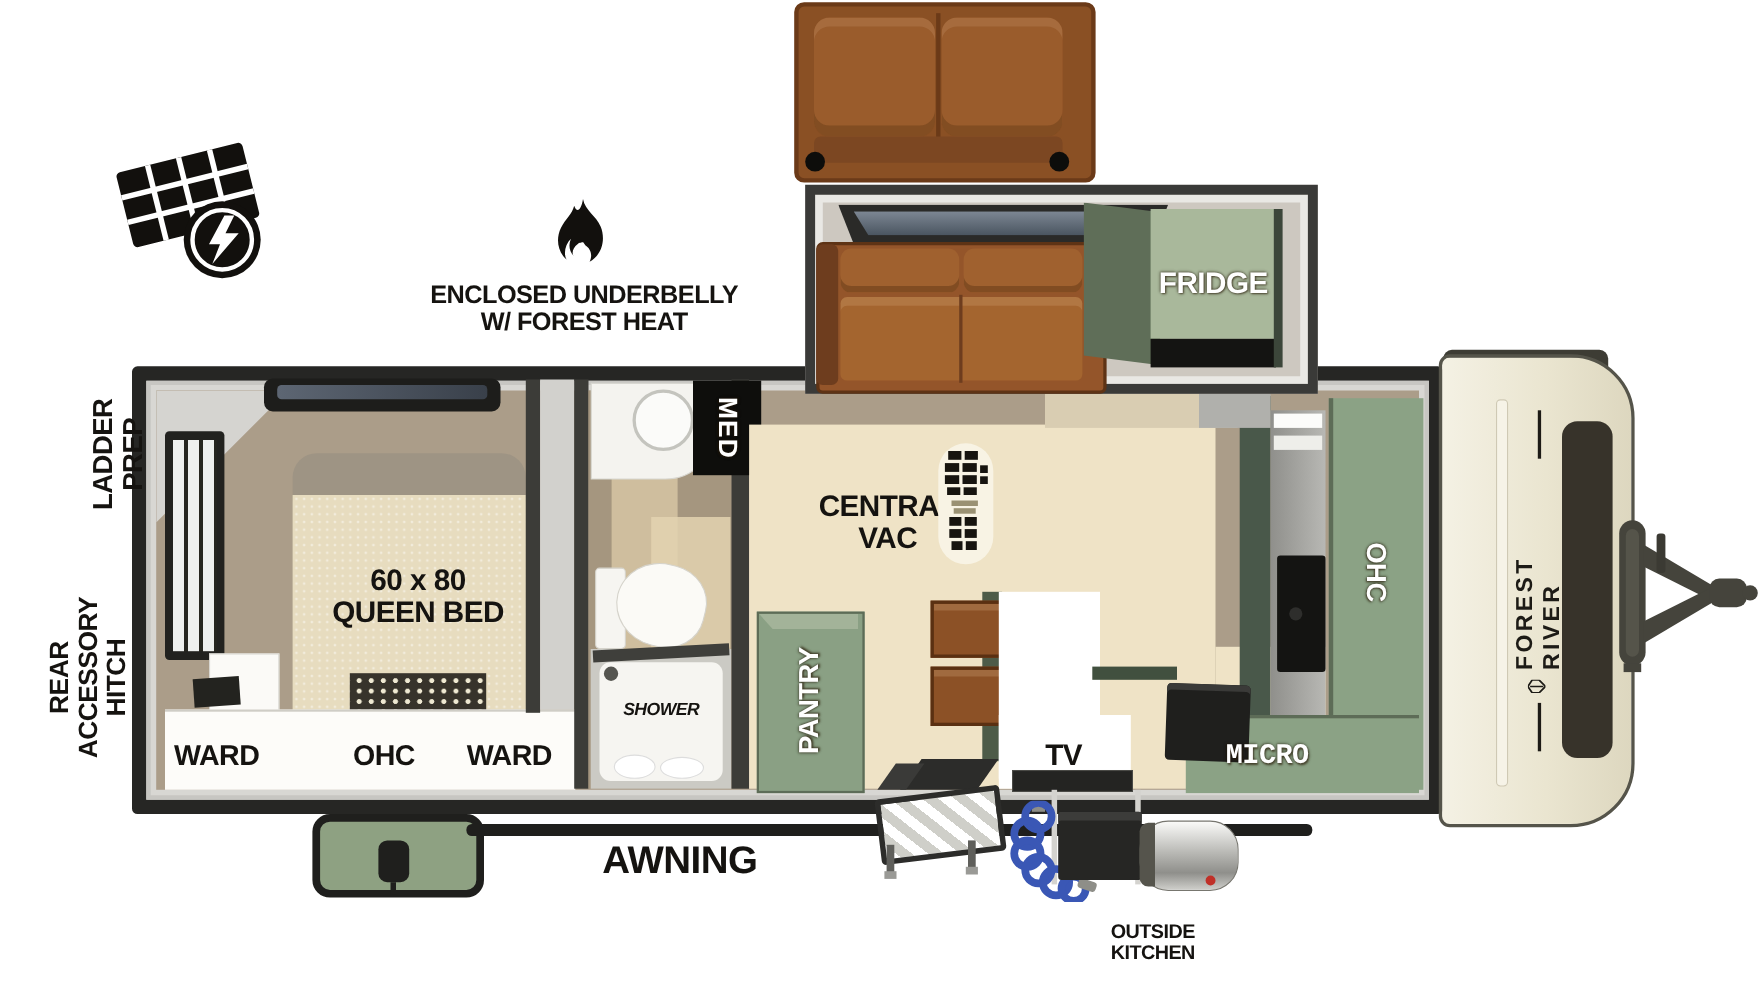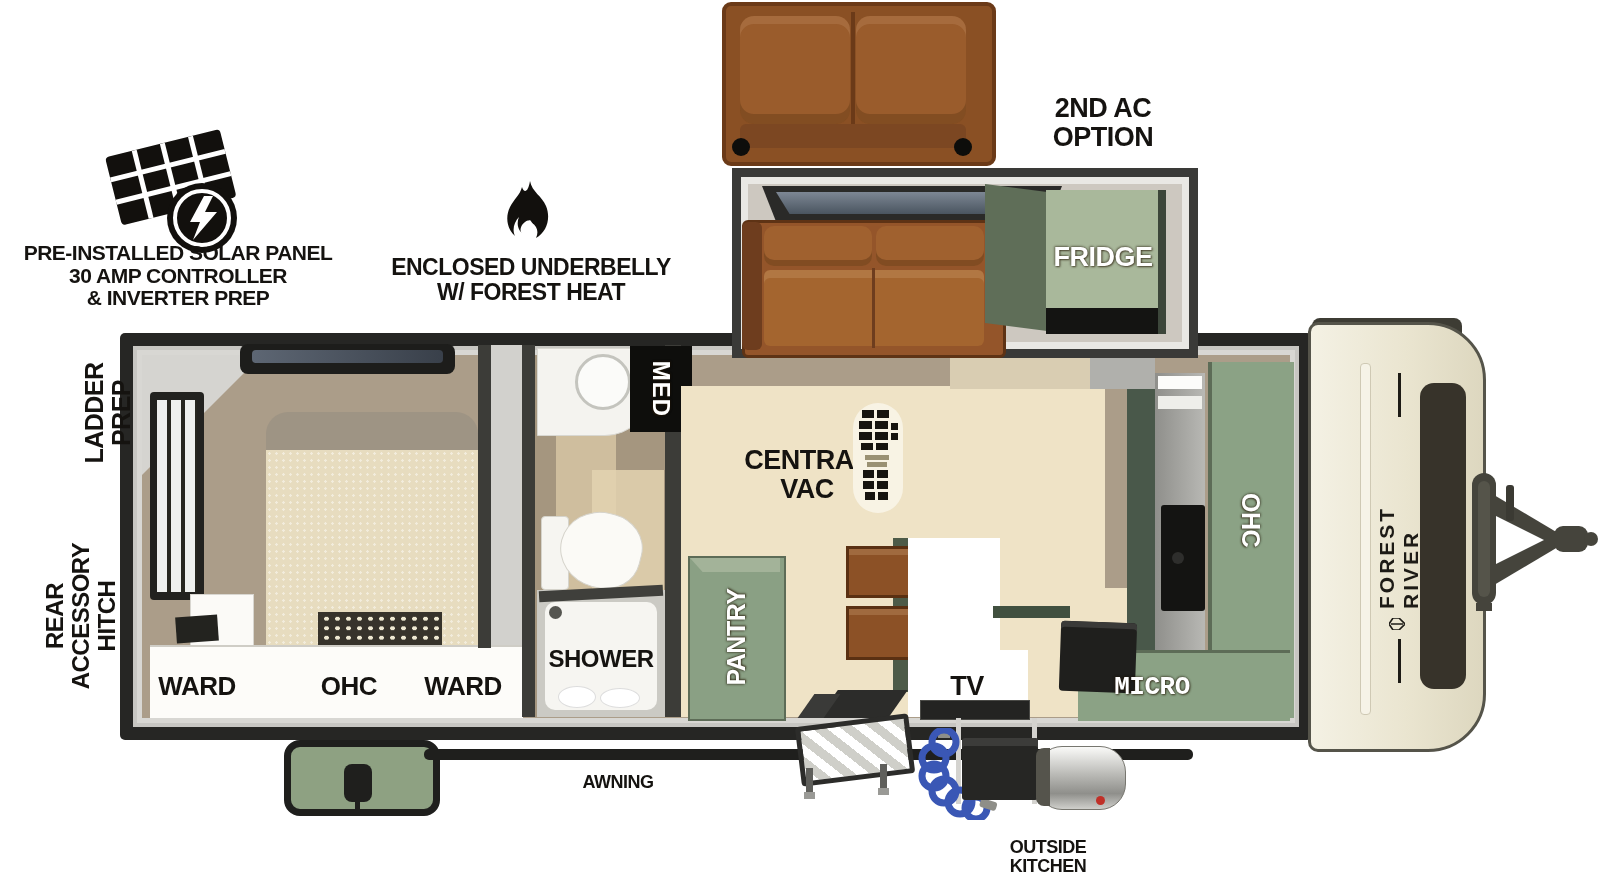--- a/index.html
+++ b/index.html
@@ -37,81 +37,78 @@
           <line x1="42" y1="16" x2="42" y2="86"></line>
             <line x1="71" y1="16" x2="71" y2="86"></line>
             <line x1="100" y1="16" x2="100" y2="86"></line>
         </g>
       </g>
       <circle cx="102" cy="92" r="35" fill="#12100d"></circle>
       <circle cx="102" cy="92" r="27" fill="none" stroke="#fff" stroke-width="4"></circle>
       <polygon points="104,70 90,96 100,96 93,114 117,86 105,86 113,70" fill="#fff"></polygon>
     </svg>
   </div>
-  <div class="a lbl blk pre" style="left:8px;top:238px;width:340px;height:76px;font-size:21px;">PRE-INSTALLED SOLAR PANEL
-30 AMP CONTROLLER
-&amp; INVERTER PREP</div>
 
   <div class="a" style="left:504px;top:180px;width:54px;height:66px;">
     <svg width="54" height="66" viewBox="0 0 54 66">
       <path d="M26 1 C28 12 38 16 42 26 C47 38 43 52 32 58 C35 52 33 46 28 43 C30 49 27 54 22 56 C14 52 12 44 15 37 C10 42 8 50 11 56 C3 49 1 37 6 27 C10 19 16 15 18 7 C20 13 24 13 26 1 Z" fill="#12100d"></path>
       <path d="M26 40 C30 45 32 49 29 54 C27 58 21 58 18 54 C15 50 17 45 21 42 C23 40 25 41 26 40 Z" fill="#fff"></path>
     </svg>
   </div>
   <div class="a lbl blk pre" style="left:351px;top:252px;width:360px;height:56px;font-size:23px;">ENCLOSED UNDERBELLY
 W/ FOREST HEAT</div>
 
   <div class="a" style="left:722px;top:2px;width:266px;height:156px;background:#8a5024;border:4px solid #6b3a18;border-radius:9px;"></div>
   <div class="a" style="left:740px;top:16px;width:110px;height:108px;background:#9a5c2c;border-radius:14px;box-shadow:inset 0 8px 0 rgba(255,225,190,.12), inset 0 -10px 0 rgba(60,30,5,.25);"></div>
   <div class="a" style="left:856px;top:16px;width:110px;height:108px;background:#9a5c2c;border-radius:14px;box-shadow:inset 0 8px 0 rgba(255,225,190,.12), inset 0 -10px 0 rgba(60,30,5,.25);"></div>
   <div class="a" style="left:851px;top:12px;width:4px;height:118px;background:#6b3a18;"></div>
   <div class="a" style="left:740px;top:124px;width:226px;height:24px;background:#7c4722;border-radius:6px;"></div>
   <div class="a" style="left:732px;top:138px;width:18px;height:18px;background:#0d0d0b;border-radius:50%;"></div>
   <div class="a" style="left:954px;top:138px;width:18px;height:18px;background:#0d0d0b;border-radius:50%;"></div>
 
-  <div class="a lbl blk pre" style="left:1018px;top:94px;width:170px;height:58px;font-size:27px;">2ND AC
-OPTION</div>
 
   <div class="a" style="left:120px;top:333px;width:1192px;height:407px;background:#262624;border-radius:5px;"></div>
   <div class="a" style="left:133px;top:346px;width:1166px;height:381px;background:#d8d7d3;box-shadow:inset 0 0 0 4px #c7c6c2;"></div>
   <div class="a planks" style="left:142px;top:355px;width:1148px;height:363px;background:#ab9d89;"></div>
 
   <div class="a" style="left:142px;top:355px;width:120px;height:120px;background:#d5d4d0;clip-path:polygon(0 0,100% 0,0 100%);"></div>
   <div class="a" style="left:240px;top:344px;width:215px;height:30px;background:#1d1d1b;border-radius:8px;"></div>
   <div class="a" style="left:252px;top:350px;width:191px;height:13px;background:linear-gradient(90deg,#5d6673,#39404a);border-radius:4px;"></div>
   <div class="a" style="left:150px;top:392px;width:54px;height:208px;background:#22221f;border-radius:4px;"></div>
   <div class="a" style="left:157px;top:400px;width:40px;height:192px;background:repeating-linear-gradient(90deg,#eef0ee 0 10px,#26261f 10px 14px);"></div>
   <div class="a" style="left:266px;top:412px;width:212px;height:44px;background:#9e9484;border-radius:22px 22px 0 0;"></div>
   <div class="a dots" style="left:266px;top:450px;width:212px;height:200px;background-color:#e7dcbf;"></div>
   <div class="a" style="left:318px;top:612px;width:124px;height:38px;background-color:#37332b;background-image:radial-gradient(#efe9d2 2.2px,transparent 2.7px);background-size:11px 9.5px;background-position:3px 2px;"></div>
   <div class="a" style="left:190px;top:594px;width:62px;height:56px;background:#fbfaf7;border:1px solid #d8d6d0;"></div>
   <div class="a" style="left:176px;top:616px;width:42px;height:26px;background:#23231f;transform:rotate(-4deg);"></div>
   <div class="a" style="left:150px;top:645px;width:373px;height:71px;background:#fdfcf9;border-top:2px solid #cfcdc6;"></div>
   <div class="a lbl blk" style="left:137px;top:662px;width:120px;height:48px;font-size:26px;">WARD</div>
   <div class="a lbl blk" style="left:289px;top:662px;width:120px;height:48px;font-size:26px;">OHC</div>
   <div class="a lbl blk" style="left:403px;top:662px;width:120px;height:48px;font-size:26px;">WARD</div>
+  <div class="a lbl blk pre" style="left:290px;top:512px;width:180px;height:60px;font-size:27px;">60 x 80
+QUEEN BED</div>
 
   <div class="a" style="left:478px;top:345px;width:13px;height:303px;background:#3c3c38;"></div>
   <div class="a" style="left:491px;top:345px;width:31px;height:300px;background:#d2d1cd;"></div>
   <div class="a" style="left:522px;top:345px;width:13px;height:372px;background:#3c3c38;"></div>
 
   <div class="a planks" style="left:535px;top:355px;width:130px;height:362px;background:#a5967f;"></div>
   <div class="a" style="left:556px;top:430px;width:60px;height:180px;background:#d6c6a3;opacity:.85;"></div>
   <div class="a" style="left:592px;top:470px;width:72px;height:120px;background:#e3d4b0;opacity:.85;"></div>
   <div class="a" style="left:537px;top:348px;width:112px;height:86px;background:#f4f3ef;border:1px solid #d8d7d1;border-radius:0 0 46px 0;"></div>
   <div class="a" style="left:575px;top:354px;width:50px;height:50px;border:3px solid #c4c4be;border-radius:50%;background:#fbfbf9;"></div>
   <div class="a" style="left:541px;top:516px;width:26px;height:72px;background:#f6f5f1;border:1px solid #d5d3cb;border-radius:4px;"></div>
   <div class="a" style="left:560px;top:512px;width:80px;height:74px;background:#fbfaf6;border:1px solid #d5d3cb;border-radius:50% 44% 44% 50%;transform:rotate(14deg);"></div>
   <div class="a" style="left:537px;top:590px;width:128px;height:127px;background:#cbcac4;"></div>
   <div class="a" style="left:545px;top:602px;width:112px;height:108px;background:#f6f5f1;border-radius:10px;"></div>
   <div class="a" style="left:539px;top:588px;width:124px;height:11px;background:#3f3f3b;transform:rotate(-3deg);"></div>
   <div class="a" style="left:549px;top:606px;width:13px;height:13px;background:#555550;border-radius:50%;"></div>
   <div class="a" style="left:558px;top:686px;width:36px;height:20px;background:#ffffff;border:1px solid #ddd;border-radius:50%;"></div>
   <div class="a" style="left:600px;top:688px;width:38px;height:18px;background:#ffffff;border:1px solid #ddd;border-radius:50%;"></div>
-  <div class="a lbl blk" style="left:541px;top:643px;width:120px;height:32px;font-size:24px;">SHOWER</div>
+  <div class="a lbl blk" style="left:541px;top:630px;width:120px;height:32px;font-size:16px;font-style:italic;">SHOWER</div>
   <div class="a" style="left:665px;top:345px;width:16px;height:372px;background:#3c3c38;"></div>
 
   <div class="a" style="left:630px;top:346px;width:62px;height:86px;background:#0e0e0c;"></div>
   <div class="a lbl wht rotcw" style="left:621px;top:374px;width:80px;height:30px;font-size:24px;letter-spacing:1px;">MED</div>
 
   <div class="a planks" style="left:681px;top:386px;width:424px;height:331px;background:#efe3c6;"></div>
   <div class="a planks" style="left:1105px;top:588px;width:100px;height:66px;background:#efe3c6;"></div>
   <div class="a" style="left:950px;top:355px;width:175px;height:34px;background:#d9cdb2;"></div>
 
   <div class="a lbl blk pre" style="left:717px;top:444px;width:180px;height:62px;font-size:27px;">CENTRAL
@@ -216,21 +213,21 @@
       <rect x="36" y="30" width="8" height="36" rx="3" fill="#3b3a33"></rect>
       <rect x="84" y="71" width="34" height="26" rx="9" fill="#45443c"></rect>
       <circle cx="121" cy="84" r="7" fill="#45443c"></circle>
     </svg>
   </div>
 
   <div class="a" style="left:284px;top:740px;width:142px;height:62px;background:#8ea182;border:7px solid #1f1f1d;border-radius:16px;"></div>
   <div class="a" style="left:344px;top:764px;width:28px;height:38px;background:#1f1f1d;border-radius:8px;"></div>
   <div class="a" style="left:355px;top:802px;width:5px;height:11px;background:#1f1f1d;"></div>
   <div class="a" style="left:424px;top:749px;width:769px;height:11px;background:#1f1f1d;border-radius:5px;"></div>
-  <div class="a lbl blk" style="left:553px;top:768px;width:130px;height:30px;font-size:18px;">AWNING</div>
+  <div class="a lbl blk" style="left:553px;top:768px;width:130px;height:30px;font-size:35px;">AWNING</div>
 
   <div class="a" style="left:798px;top:720px;width:104px;height:50px;background:repeating-linear-gradient(45deg,#ffffff 0 9px,#cfcfc9 9px 18px);border:5px solid #2c2c2a;border-radius:4px;transform:rotate(-7deg);"></div>
   <div class="a" style="left:806px;top:768px;width:7px;height:26px;background:#5f5f5b;"></div>
   <div class="a" style="left:804px;top:792px;width:11px;height:7px;background:#9a9a96;"></div>
   <div class="a" style="left:880px;top:764px;width:7px;height:26px;background:#5f5f5b;"></div>
   <div class="a" style="left:878px;top:788px;width:11px;height:7px;background:#9a9a96;"></div>
 
   <div class="a" style="left:956px;top:718px;width:5px;height:86px;background:#d4d3cf;"></div>
   <div class="a" style="left:1032px;top:718px;width:5px;height:86px;background:#d4d3cf;"></div>
   <div class="a" style="left:918px;top:728px;width:84px;height:92px;">

